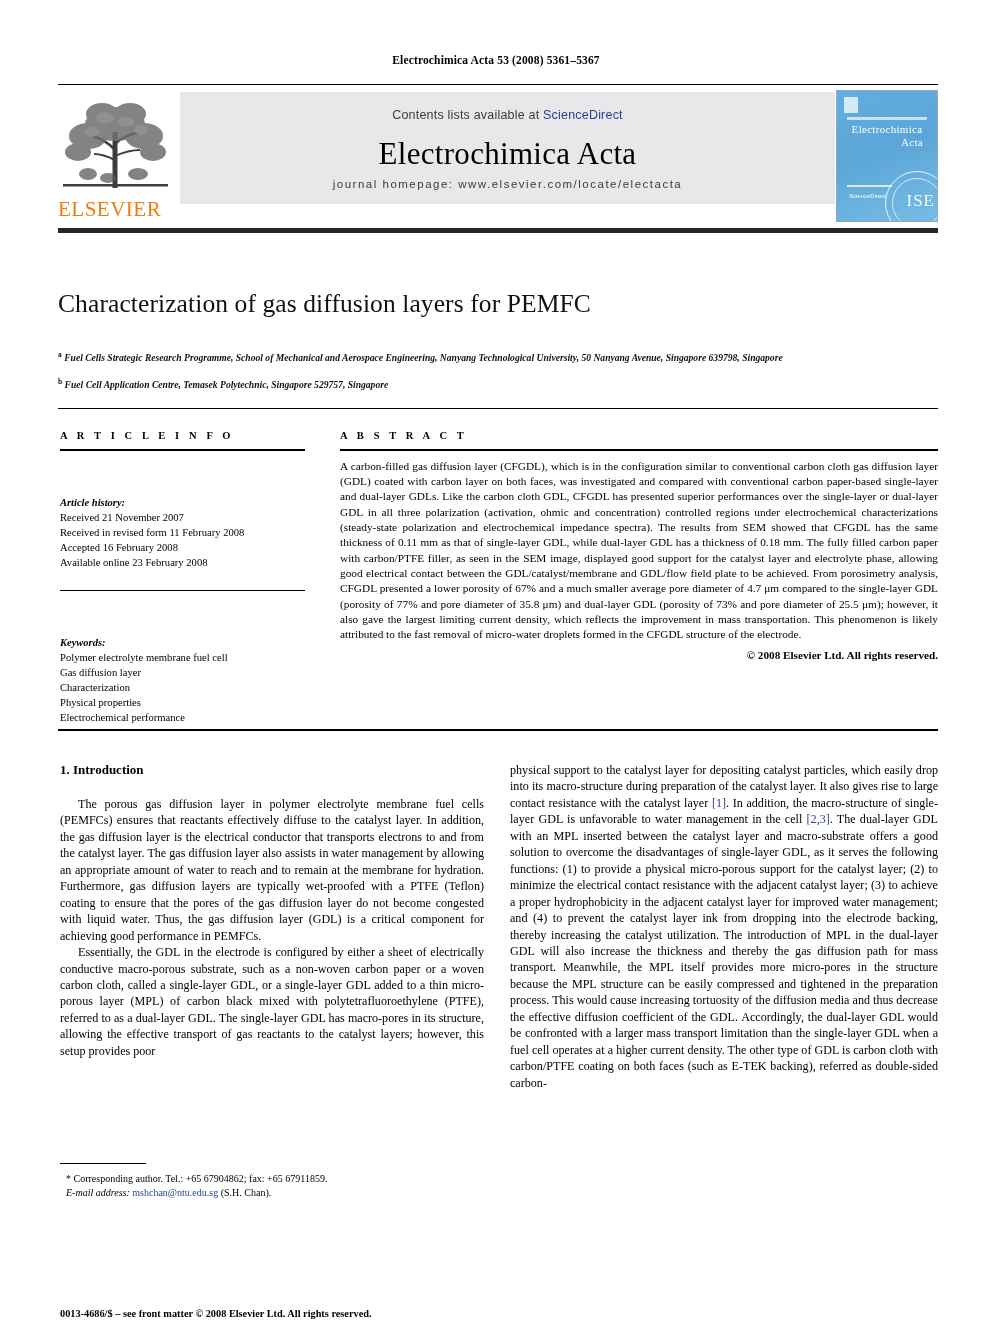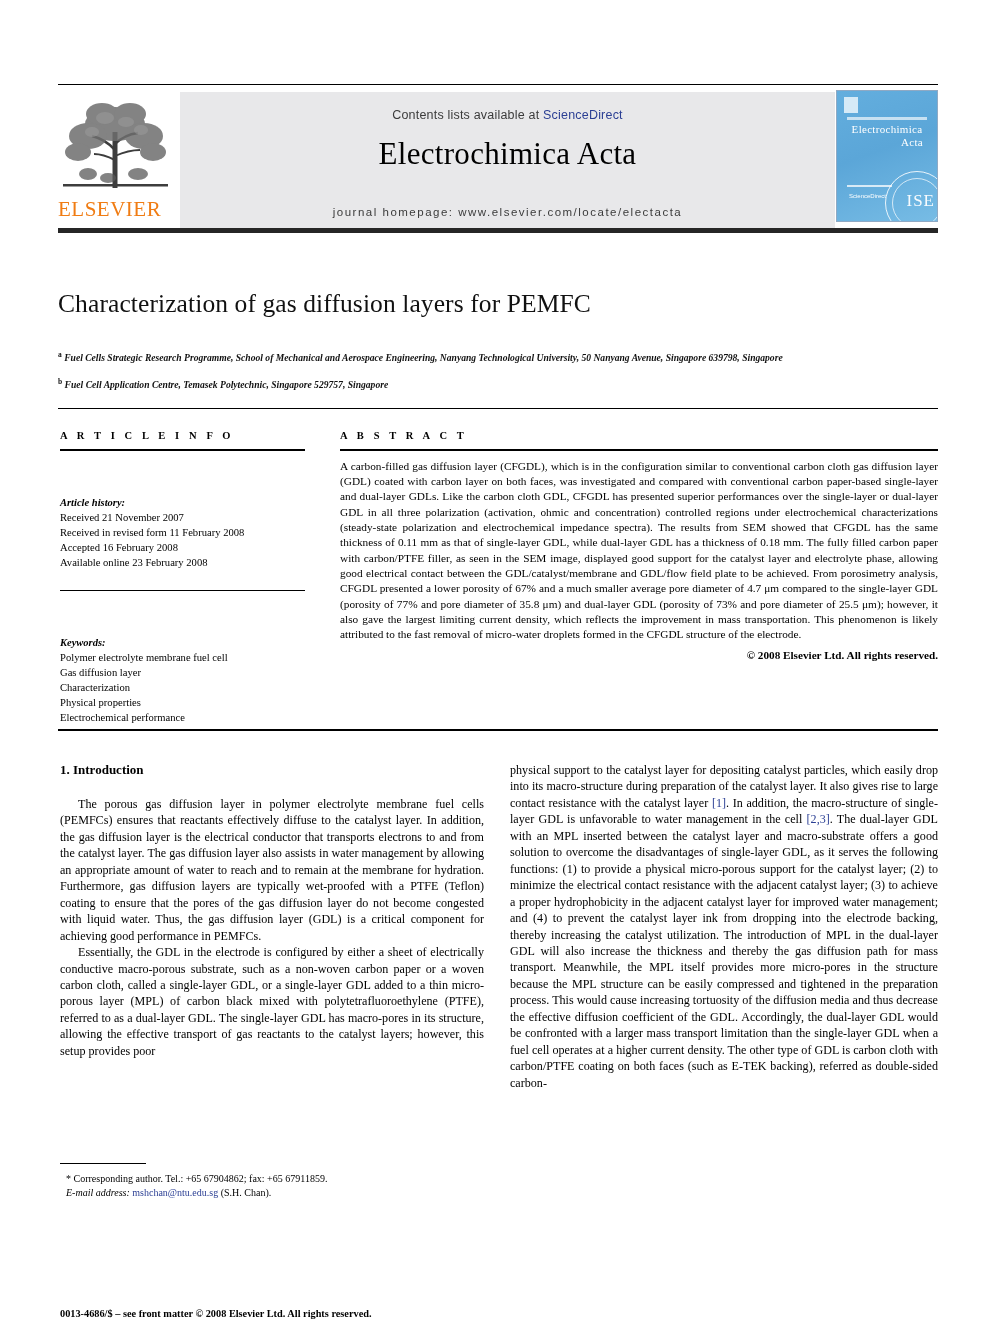--- a/index.html
+++ b/index.html
@@ -67,21 +67,21 @@
     font-family: "Liberation Serif", serif;
     font-size: 21px;
     letter-spacing: 0.5px;
     line-height: 22px;
   }
   .journal-band {
     position: absolute;
     left: 122px;
     top: 2px;
     width: 655px;
-    height: 140px;
+    height: 112px;
     background: #e8e8ea;
   }
   .contents-line {
     position: absolute;
     top: 16px;
     left: 0;
     width: 655px;
     text-align: center;
     font-family: "Liberation Sans", sans-serif;
     font-size: 12.5px;
@@ -390,20 +390,21 @@
     font-size: 10.3px;
     line-height: 14.5px;
   }
   .footer-issn .doi { color: #2b3f94; font-weight: bold; }
 </style>
 </head>
 <body>
 
 <div class="page">
 
+  <div class="running-head">Electrochimica Acta 53 (2008) 5361–5367</div>
   <div class="rule-top"></div>
 
   <div class="masthead">
 
     <div class="elsevier-logo">
       <svg class="tree-svg" width="115" height="105" viewBox="0 0 115 105" aria-hidden="true">
         <g fill="none" stroke="#4a4a4a" stroke-width="0.8">
           <path d="M57 96 L57 40" stroke="#3d3d3d" stroke-width="5"></path>
           <path d="M57 58 C50 50 42 46 34 44" stroke="#3d3d3d" stroke-width="2.6"></path>
           <path d="M57 52 C64 45 72 42 80 41" stroke="#3d3d3d" stroke-width="2.4"></path>

